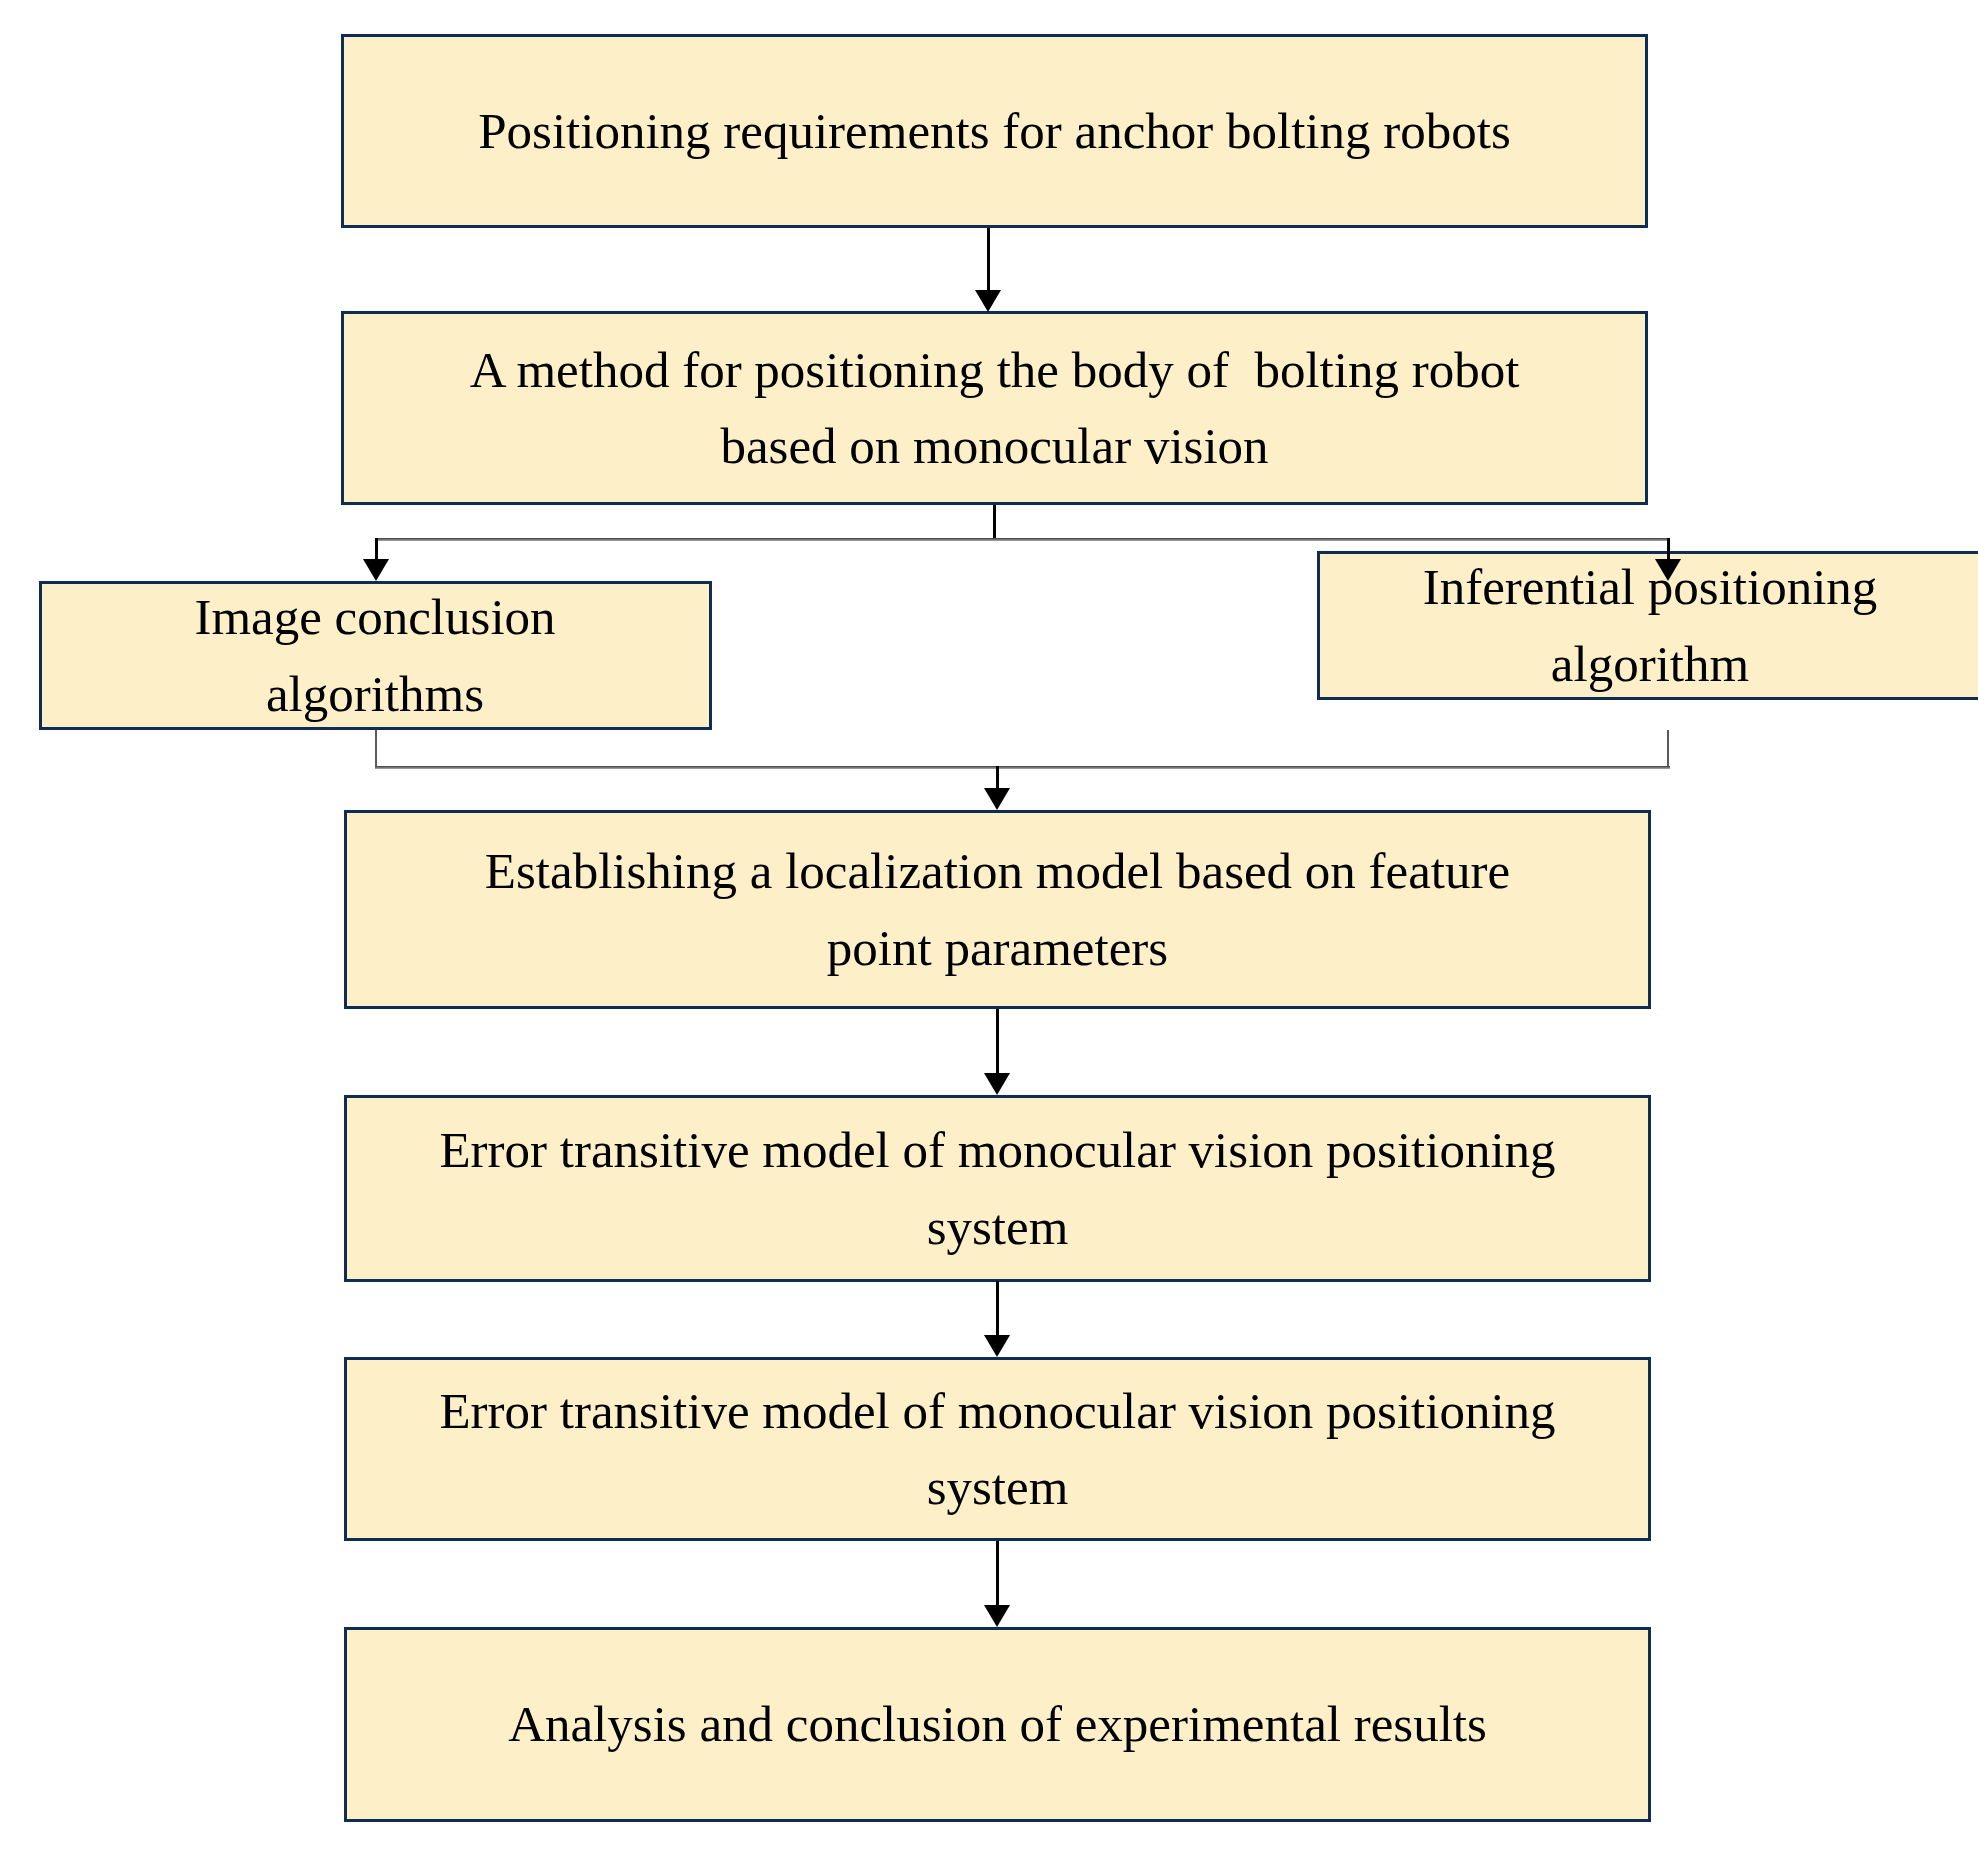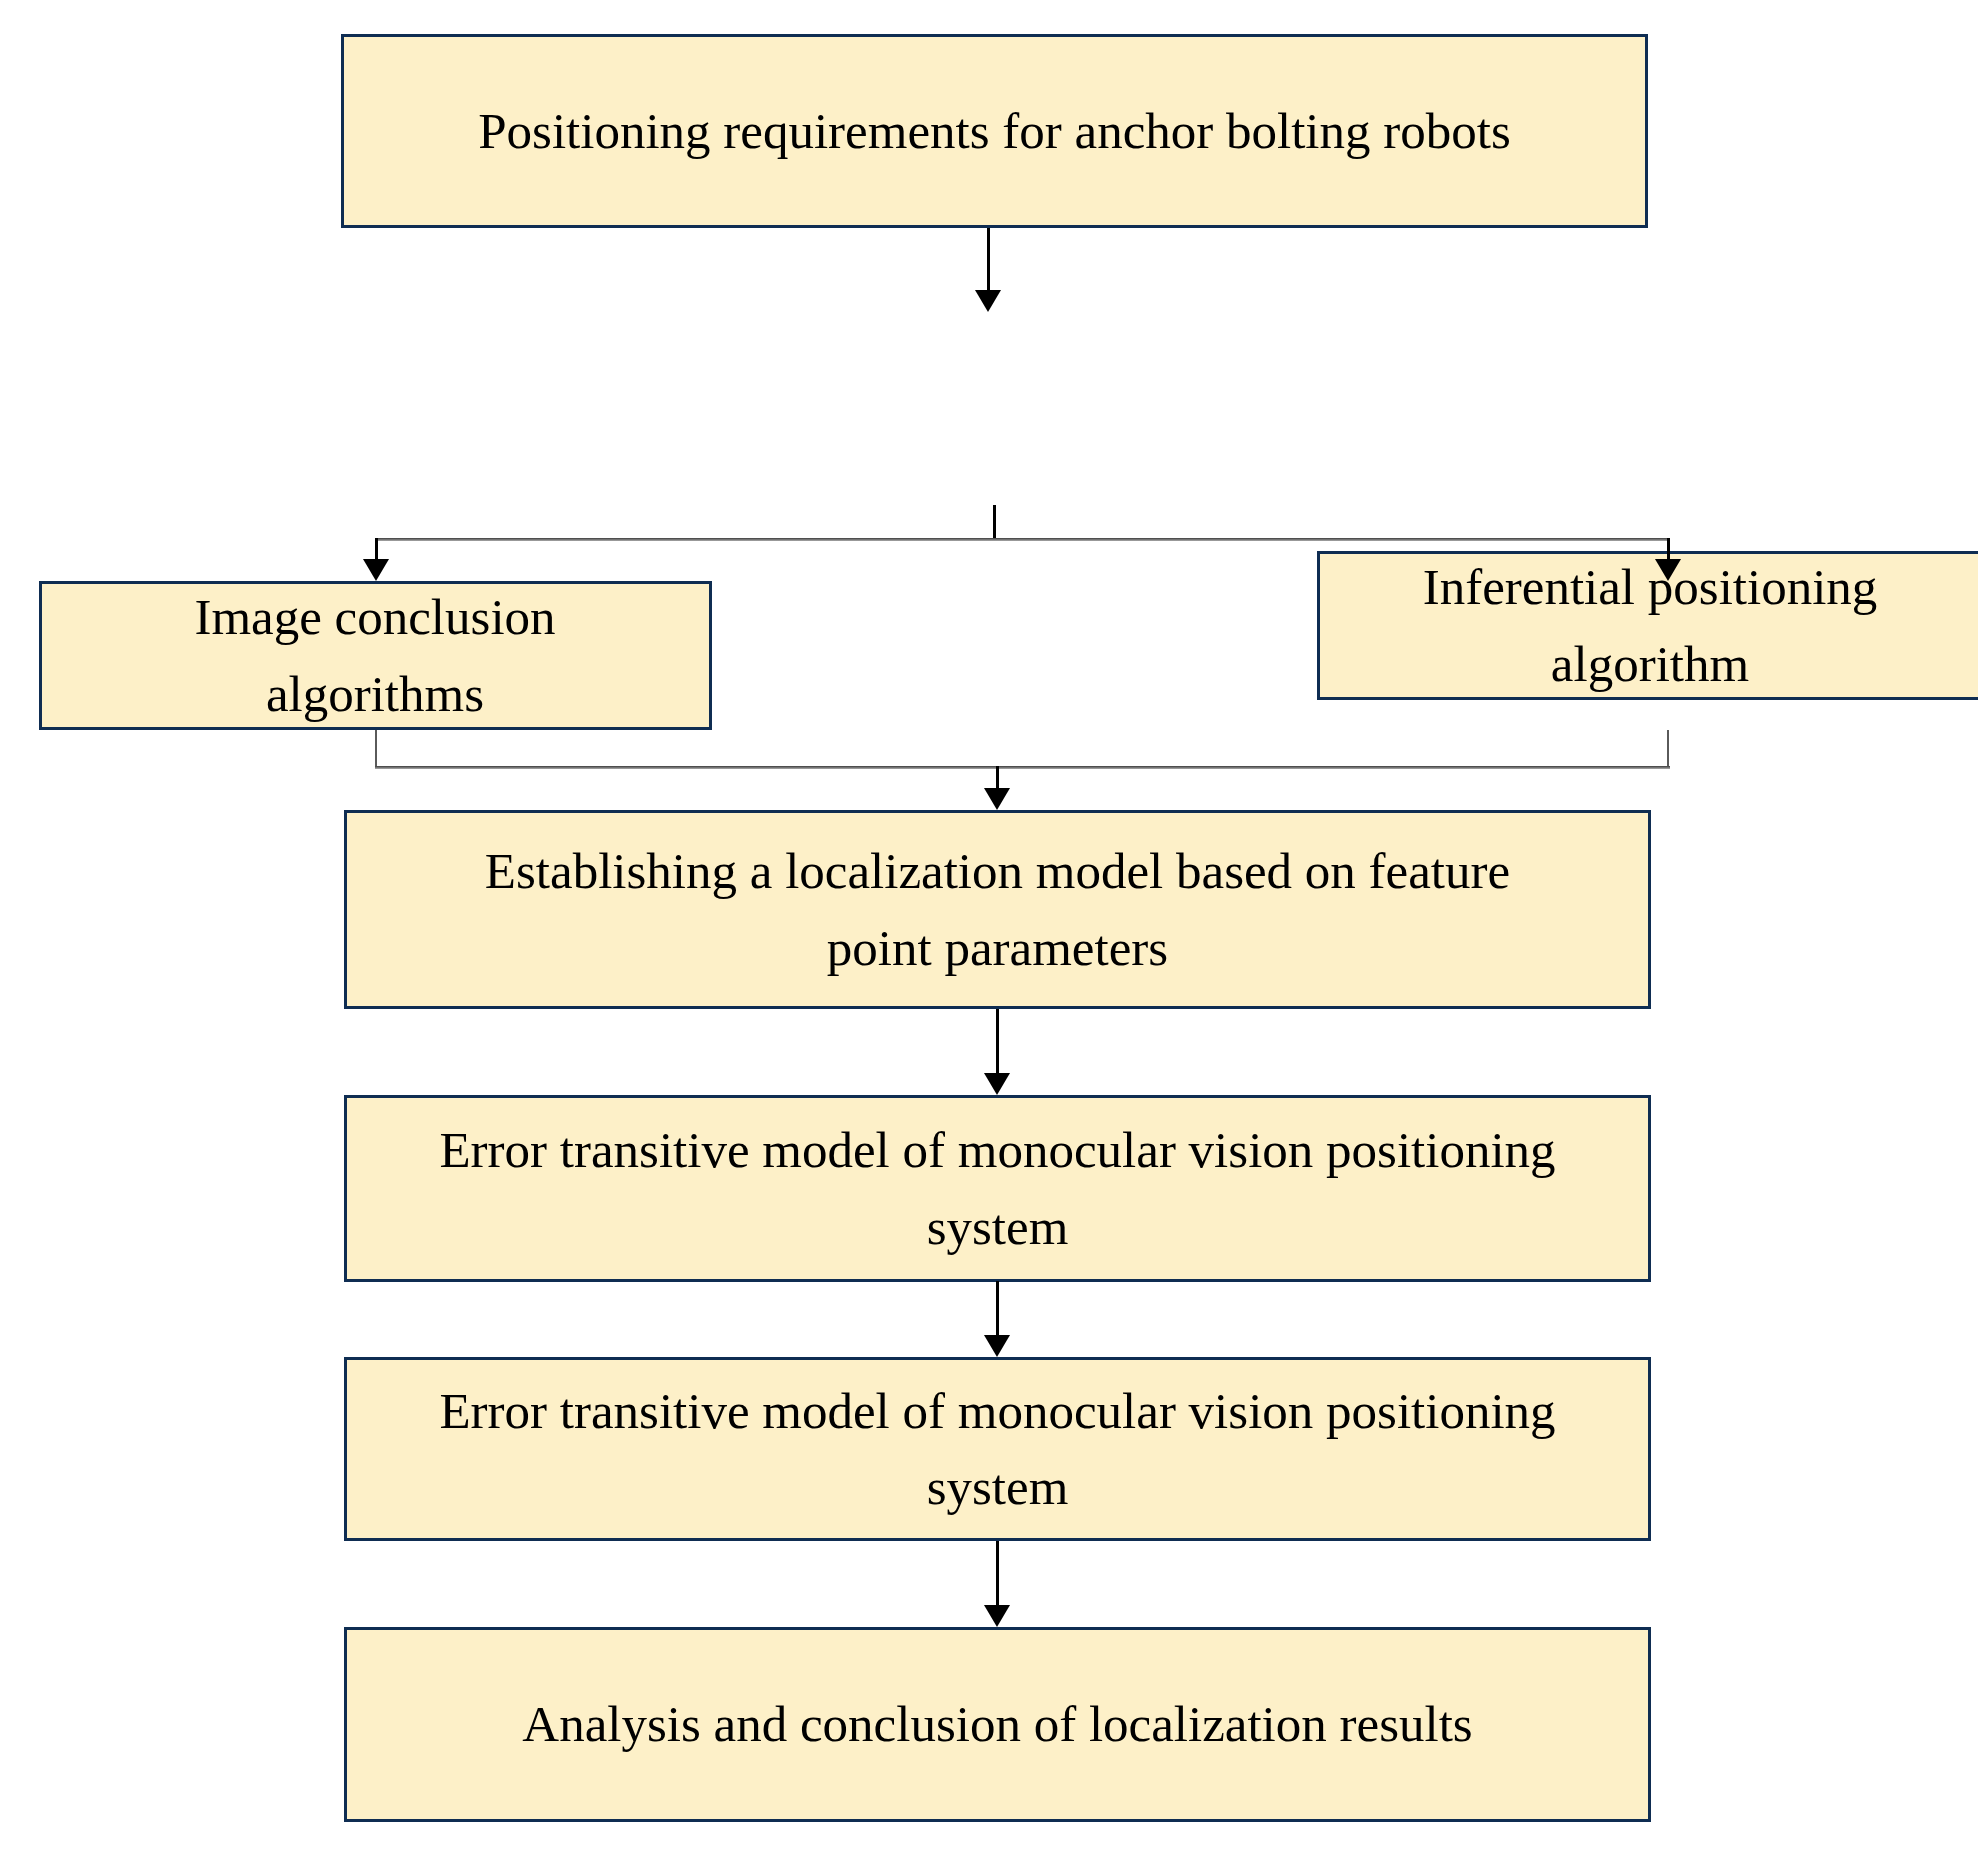--- a/index.html
+++ b/index.html
@@ -88,31 +88,33 @@
 
   #a6-line   { left: 978px; top: 1541px; height: 67px; }
   #a6-head   { left: 966px; top: 1605px; }
 </style>
 </head>
 <body>
 
 <div class="canvas">
 
   <div class="node" id="n1">Positioning requirements for anchor bolting robots</div>
+  <div class="node" id="n2">A method for positioning the body of  bolting robot
+based on monocular vision</div>
   <div class="node" id="n3l">Image conclusion
 algorithms</div>
   <div class="node" id="n3r">Inferential positioning
 algorithm</div>
   <div class="node" id="n4">Establishing a localization model based on feature
 point parameters</div>
   <div class="node" id="n5">Error transitive model of monocular vision positioning
 system</div>
   <div class="node" id="n6">Error transitive model of monocular vision positioning
 system</div>
-  <div class="node" id="n7">Analysis and conclusion of localization results</div>
+  <div class="node" id="n7">Analysis and conclusion of experimental results</div>
 
   <div class="vline" id="a1-line"></div>
   <div class="arrowhead" id="a1-head"></div>
 
   <div class="vline" id="stem2"></div>
   <div class="hline" id="hbranch"></div>
   <div class="vline" id="a2l-line"></div>
   <div class="arrowhead" id="a2l-head"></div>
   <div class="vline" id="a2r-line"></div>
   <div class="arrowhead" id="a2r-head"></div>

